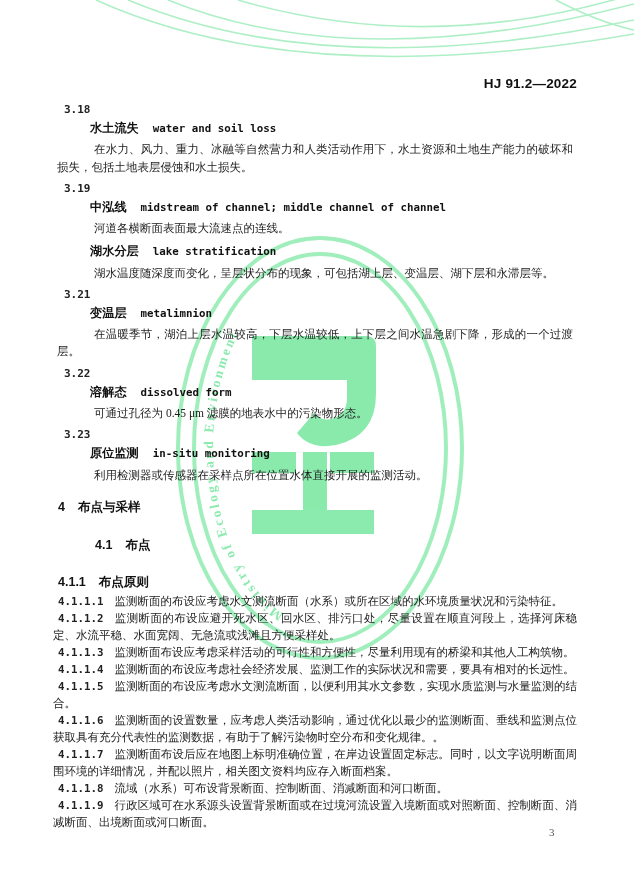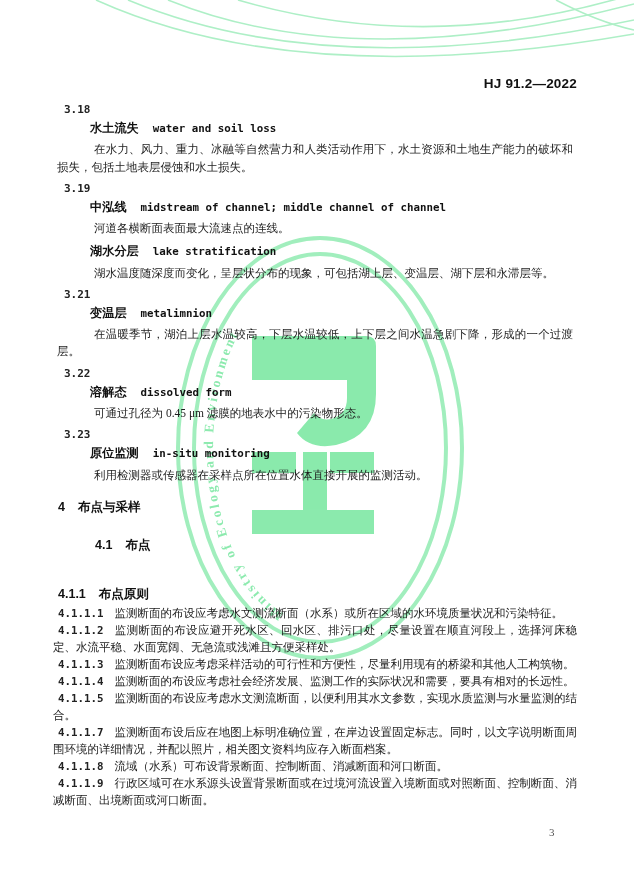--- a/index.html
+++ b/index.html
@@ -32,21 +32,21 @@
     margin:4px;font-size:11.5px;line-height:17.2px;text-indent:37px;
     text-align:justify;color:#1c1c1c;
   }
   .h4{
     margin:15px 0 0 5px;line-height:17.2px;
     font-family:"Liberation Sans","DejaVu Sans",sans-serif;
     font-weight:bold;font-size:12.5px;color:#111;
   }
   .h4 .hnum{margin-right:13px;}
   .h41{margin-top:21px;margin-left:42px;}
-  .h411{margin-top:32px;}
+  .h411{margin-top:20px;}
   .clauses{margin-top:2px;}
   .clause{
     margin:0;font-size:11.5px;line-height:17px;text-indent:5px;
     text-align:justify;color:#1c1c1c;
   }
   .clause .num{
     font-family:"DejaVu Sans Mono","Liberation Mono",monospace;
     font-weight:bold;font-size:10.8px;color:#222;margin-right:11px;
   }
   .page-num{
@@ -148,20 +148,23 @@
     <p class="clause">
       <span class="num">4.1.1.3</span><span>监测断面布设应考虑采样活动的可行性和方便性，尽量利用现有的桥梁和其他人工构筑物。</span>
     </p>
     <p class="clause">
       <span class="num">4.1.1.4</span><span>监测断面的布设应考虑社会经济发展、监测工作的实际状况和需要，要具有相对的长远性。</span>
     </p>
     <p class="clause">
       <span class="num">4.1.1.5</span><span>监测断面的布设应考虑水文测流断面，以便利用其水文参数，实现水质监测与水量监测的结合。</span>
     </p>
     <p class="clause">
+      <span class="num">4.1.1.6</span><span>监测断面的设置数量，应考虑人类活动影响，通过优化以最少的监测断面、垂线和监测点位获取具有充分代表性的监测数据，有助于了解污染物时空分布和变化规律。。</span>
+    </p>
+    <p class="clause">
       <span class="num">4.1.1.7</span><span>监测断面布设后应在地图上标明准确位置，在岸边设置固定标志。同时，以文字说明断面周围环境的详细情况，并配以照片，相关图文资料均应存入断面档案。</span>
     </p>
     <p class="clause">
       <span class="num">4.1.1.8</span><span>流域（水系）可布设背景断面、控制断面、消减断面和河口断面。</span>
     </p>
     <p class="clause">
       <span class="num">4.1.1.9</span><span>行政区域可在水系源头设置背景断面或在过境河流设置入境断面或对照断面、控制断面、消减断面、出境断面或河口断面。</span>
     </p>
   </div>
 </div>

